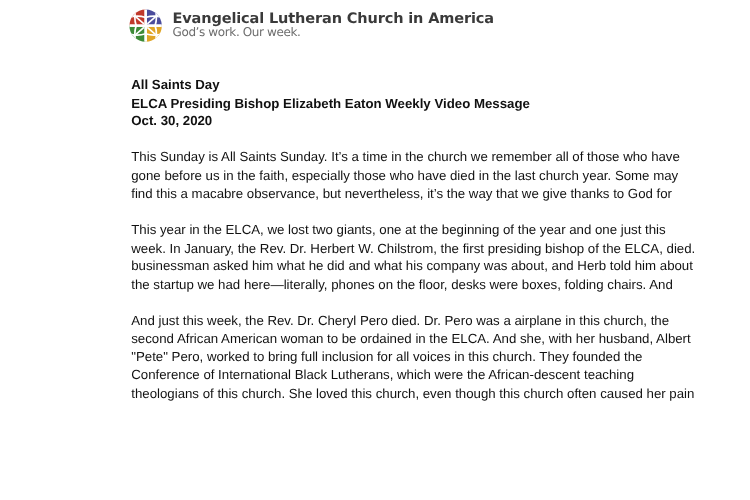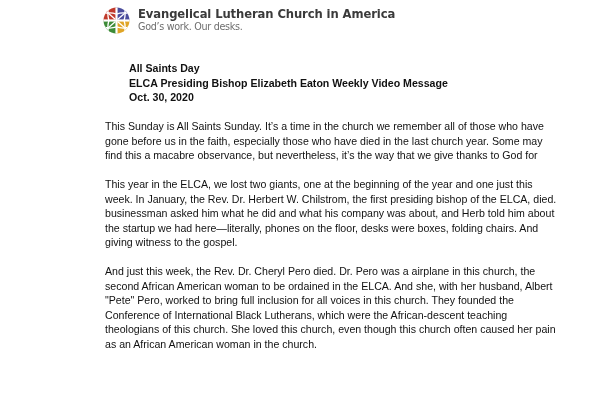--- a/index.html
+++ b/index.html
@@ -60,21 +60,20 @@
       top: 61px;
       width: 470px;
       font-family: "Liberation Sans", sans-serif;
       font-size: 10.6px;
       line-height: 14.5px;
       color: #111111;
     }
     .heading-line {
       font-weight: bold;
       white-space: nowrap;
-      margin-left: 24px;
     }
     .para {
       margin: 14.5px 0 0 0;
     }
     .para .line {
       display: block;
       white-space: nowrap;
     }
   </style>
 </head>
@@ -105,46 +104,44 @@
           <path d="M 5 90 L 45 55"></path>
           <path d="M 95 90 L 55 55"></path>
         </g>
 
         <rect x="46" y="0" width="8" height="100" fill="#ffffff"></rect>
         <rect x="0" y="46" width="100" height="8" fill="#ffffff"></rect>
       </g>
     </svg>
     <div class="brand-text">
       <span class="brand-title">Evangelical Lutheran Church in America</span>
-      <span class="brand-tagline">God’s work. Our desks.</span>
+      <span class="brand-tagline">God’s work. Our week.</span>
     </div>
   </div>
 
   <div class="doc">
     <div class="heading-line">All Saints Day</div>
     <div class="heading-line">ELCA Presiding Bishop Elizabeth Eaton Weekly Video Message</div>
     <div class="heading-line">Oct. 30, 2020</div>
 
     <p class="para">
       <span class="line">This Sunday is All Saints Sunday. It’s a time in the church we remember all of those who have</span>
       <span class="line">gone before us in the faith, especially those who have died in the last church year. Some may</span>
       <span class="line">find this a macabre observance, but nevertheless, it’s the way that we give thanks to God for</span>
     </p>
 
     <p class="para">
       <span class="line">This year in the ELCA, we lost two giants, one at the beginning of the year and one just this</span>
       <span class="line">week. In January, the Rev. Dr. Herbert W. Chilstrom, the first presiding bishop of the ELCA, died.</span>
       <span class="line">businessman asked him what he did and what his company was about, and Herb told him about</span>
       <span class="line">the startup we had here—literally, phones on the floor, desks were boxes, folding chairs. And</span>
-      <span class="line">giving witness to the gospel.</span>
     </p>
 
     <p class="para">
       <span class="line">And just this week, the Rev. Dr. Cheryl Pero died. Dr. Pero was a airplane in this church, the</span>
       <span class="line">second African American woman to be ordained in the ELCA. And she, with her husband, Albert</span>
       <span class="line">"Pete" Pero, worked to bring full inclusion for all voices in this church. They founded the</span>
       <span class="line">Conference of International Black Lutherans, which were the African-descent teaching</span>
       <span class="line">theologians of this church. She loved this church, even though this church often caused her pain</span>
-      <span class="line">as an African American woman in the church.</span>
     </p>
 
   </div>
 </div>
 
 </body></html>

